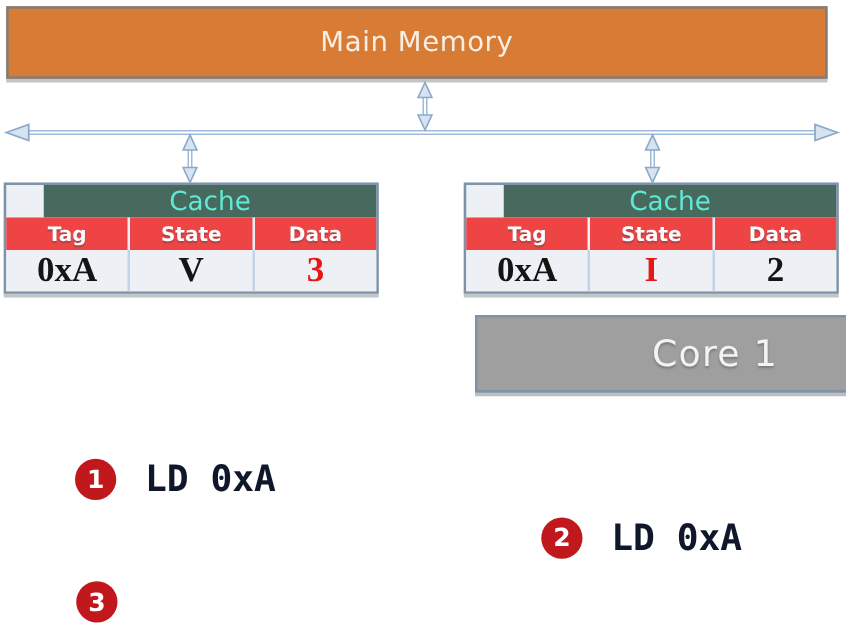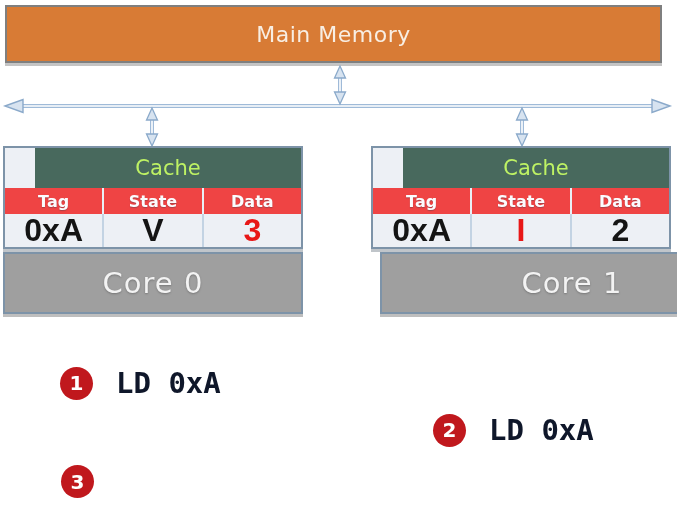--- a/index.html
+++ b/index.html
@@ -26,38 +26,38 @@
   
   .arrows{position:absolute;left:0;top:0;width:677px;height:513px;pointer-events:none;}
 
   
   .cache{
     position:absolute;top:146px;width:296px;
     border:2px solid #7d93a8;background:#edf0f5;
     box-shadow:0 3px 0 rgba(130,140,150,.5);
   }
   .cache-title{
-    height:40px;background:#48695d;color:#bef264;
+    height:26px;background:#48695d;color:#5eead4;
     display:flex;align-items:center;justify-content:center;
     font-size:21px;
     margin-left:30px;
   }
   .cache-cols{display:flex;height:26px;background:#ef4444;}
   .cache-cols .col{
     flex:1;display:flex;align-items:center;justify-content:center;
     color:#fbfcfe;font-size:16px;font-weight:700;
     text-shadow:0 1px 1px rgba(40,60,80,.35);
     border-right:2px solid #e9eff6;
   }
   .cache-cols .col:last-child{border-right:none;}
   .cache-row{display:flex;height:33px;background:#edf0f5;}
   .cache-row .cell{
     flex:1;display:flex;align-items:center;justify-content:center;
-    font-family:Liberation Sans, sans-serif;font-weight:700;
-    font-size:32px;color:#141414;border-right:2px solid #c3d3e3;
+    font-family:Liberation Serif, serif;font-weight:700;
+    font-size:28px;color:#141414;border-right:2px solid #c3d3e3;
   }
   .cache-row .cell:last-child{border-right:none;}
   .cache-row .cell.red{color:#e81717;}
 
   
   .core{
     position:absolute;top:252px;width:296px;height:58px;
     background:#9f9f9f;border:2px solid #7d93a8;
     box-shadow:0 3px 0 rgba(110,110,110,.45);
     display:flex;align-items:center;justify-content:center;
@@ -136,21 +136,20 @@
       <div class="col">State</div>
       <div class="col">Data</div>
     </div>
     <div class="cache-row">
       <div class="cell">0xA</div>
       <div class="cell red">I</div>
       <div class="cell">2</div>
     </div>
   </div>
 
-  <div class="core" style="left:3px;">Core 0</div>
   <div class="core" style="left:380px;padding-left:42px;">Core 1</div>
 
   <div class="step" style="left:60px;top:366px;">
     <span class="badge">1</span>
     <span class="step-label">LD 0xA</span>
   </div>
   <div class="step" style="left:433px;top:413px;">
     <span class="badge">2</span>
     <span class="step-label">LD 0xA</span>
   </div>

